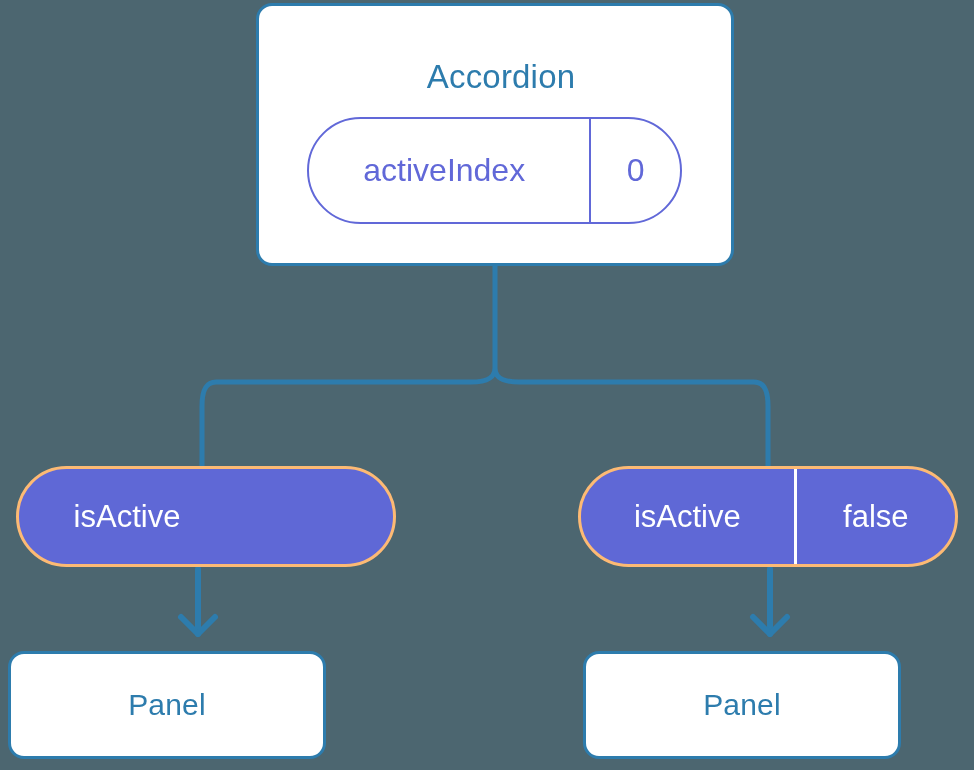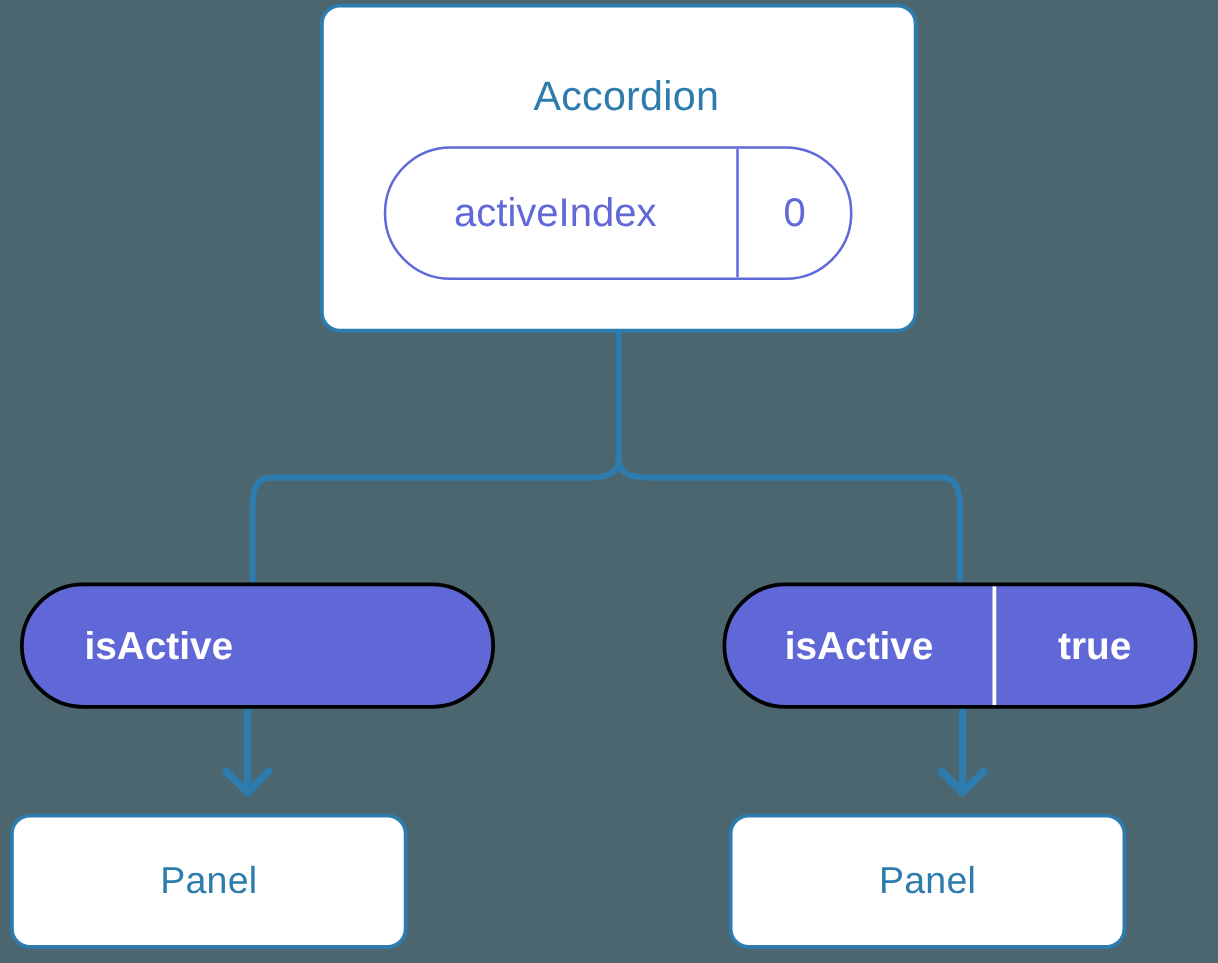--- a/index.html
+++ b/index.html
@@ -101,22 +101,21 @@
     color: #6168d8;
     font-size: 32px;
   }
   .pill.outline .cell.value {
     border-left: 2px solid #6168d8;
   }
 
   
   .pill.filled {
     background: #5f68d6;
-    border: 3px solid #000000;
-    font-weight: bold;
+    border: 3px solid #fdba74;
   }
   .pill.filled .cell {
     color: #ffffff;
     font-size: 31px;
   }
   .pill.filled .cell.value {
     border-left: 3px solid #ffffff;
   }
 
   
@@ -182,20 +181,20 @@
   <div class="pill filled is-active" id="state-pill-left">
     <div class="cell key">isActive</div>
   </div>
 
   <div class="card panel-card" id="panel-card-left">
     <div class="card-title">Panel</div>
   </div>
 
   <div class="pill filled is-active" id="state-pill-right">
     <div class="cell key">isActive</div>
-    <div class="cell value">true</div>
+    <div class="cell value">false</div>
   </div>
 
   <div class="card panel-card" id="panel-card-right">
     <div class="card-title">Panel</div>
   </div>
 
 </div>
 
 </body></html>

